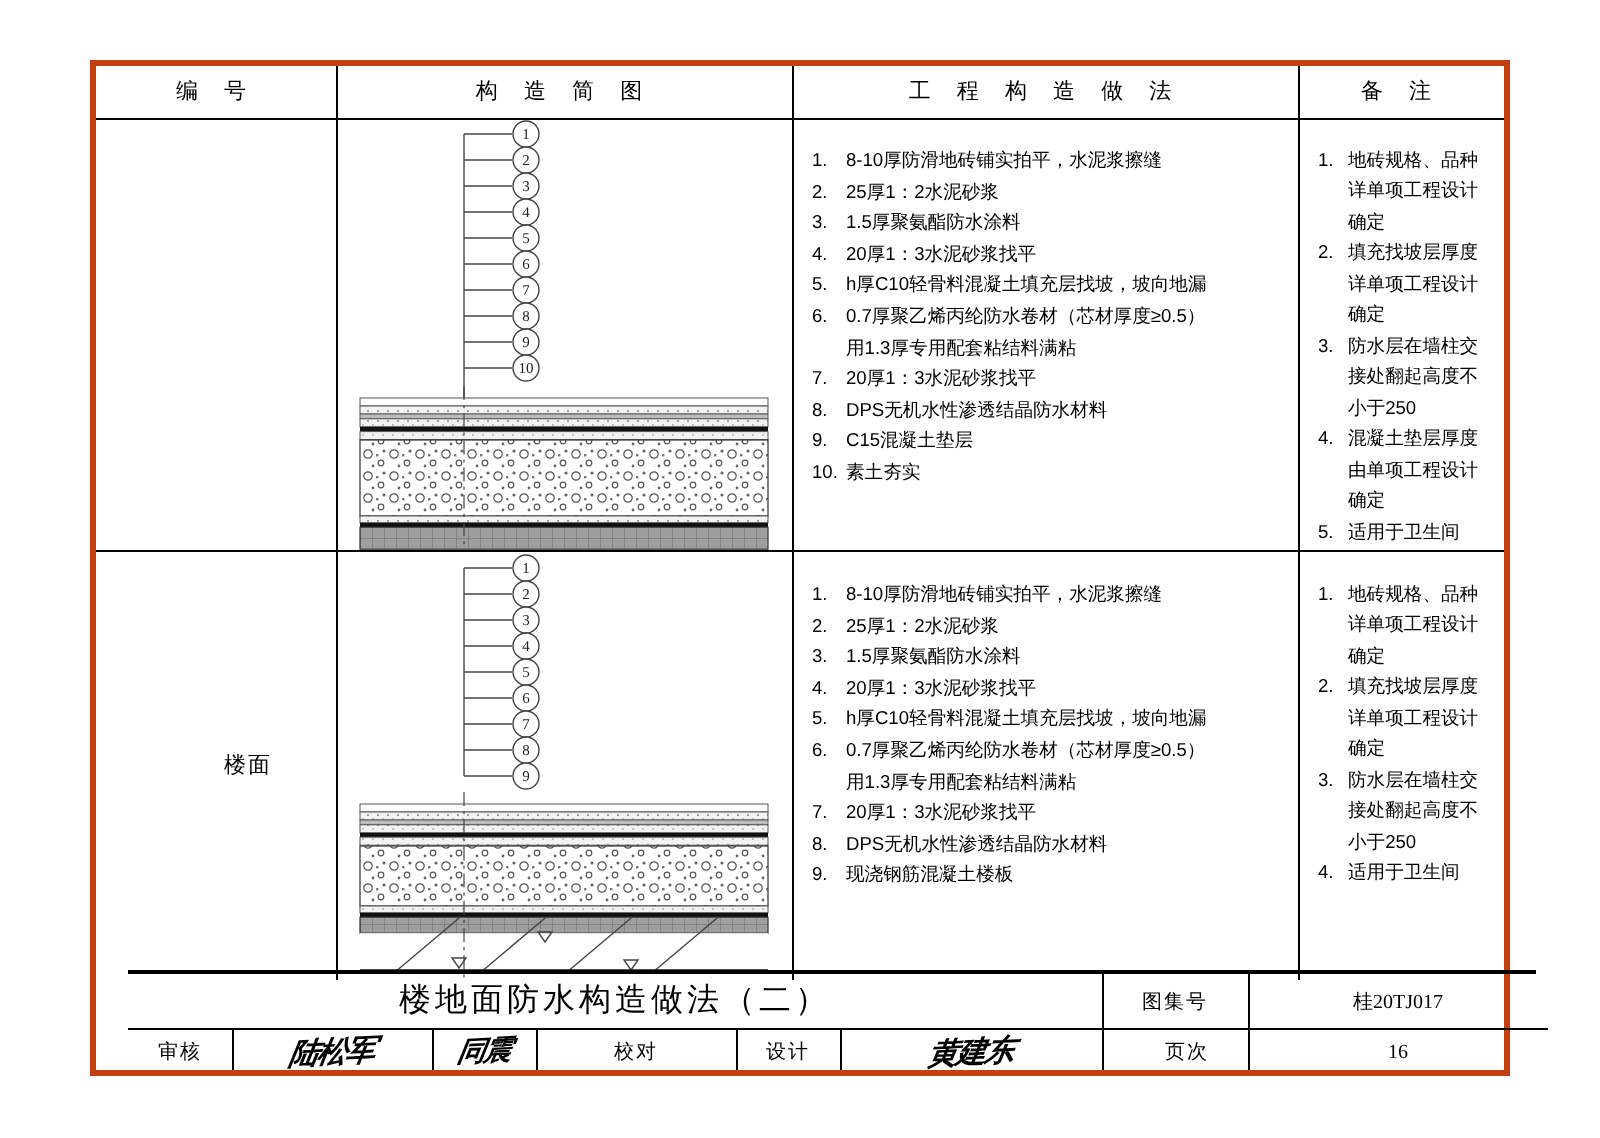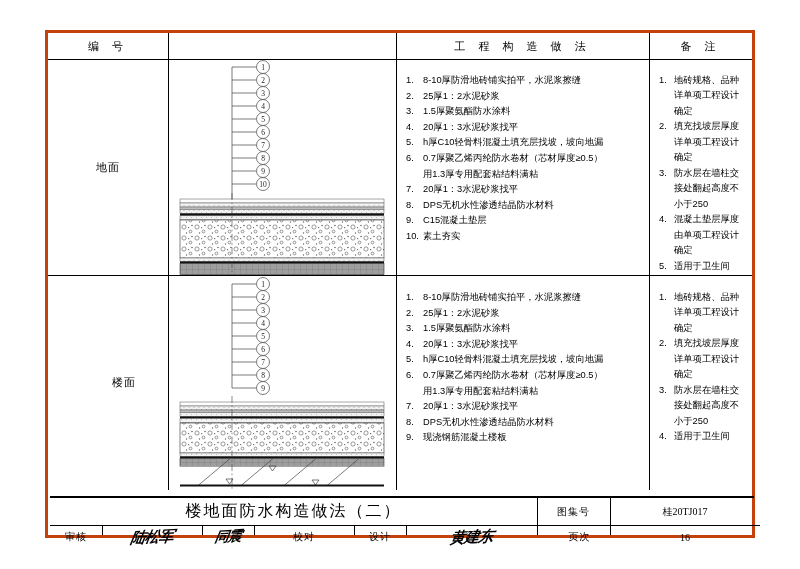--- a/index.html
+++ b/index.html
@@ -27,49 +27,49 @@
   .remark{font-size:9.3px;line-height:15.4px;padding:14px 6px 0 10px;}
   .remark .li{display:flex;margin-bottom:0.2px;}
   .remark .num{width:15px;flex:none;}
   .remark .txt{flex:1;}
 
   
   .diagram{position:absolute;overflow:hidden;}
   .diagram svg{display:block;}
 
   
-  .tb{position:absolute;left:2px;bottom:0;width:100%;height:39px;border-top:2px solid #000;box-sizing:border-box;}
+  .tb{position:absolute;left:16px;bottom:0;width:100%;height:50px;border-top:2px solid #000;box-sizing:border-box;}
   .tbline-v{position:absolute;top:0;bottom:0;width:1px;background:#000;}
   .tbline-h{position:absolute;height:1px;background:#000;}
   .tbcell{position:absolute;box-sizing:border-box;display:flex;align-items:center;justify-content:center;}
   .tbtitle{font-size:16px;letter-spacing:2px;}
   .tbsmall{font-size:10px;letter-spacing:1px;font-family:Liberation Mono, monospace;}
   .tbnum{font-size:10px;font-family:"Liberation Serif","DejaVu Serif",serif;}
   .sig{font-family:"Liberation Serif","DejaVu Serif",serif;font-size:15px;font-style:italic;font-weight:bold;
        transform:skewX(-12deg) rotate(-3deg);letter-spacing:-1px;}
 </style>
 </head>
 <body>
 
 <div id="sheet">
 
   <div class="tbl">
 
     <div class="hdr" style="left:0;width:120px;">编 号</div>
+    <div class="hdr" style="left:120px;width:228px;">构 造 简 图</div>
     <div class="hdr" style="left:348px;width:253px;">工 程 构 造 做 法</div>
     <div class="hdr" style="left:601px;width:103px;">备 注</div>
 
     <div class="colline" style="left:120px;"></div>
     <div class="colline" style="left:348px;"></div>
     <div class="colline" style="left:601px;"></div>
 
     <div class="rowline" style="top:26px;"></div>
     <div class="rowline" style="top:242px;"></div>
 
-    <div class="cell rowlabel" style="left:0;top:26px;width:120px;height:216px;">地面</div>
 
     <div class="cell diagram" style="left:120px;top:26px;width:228px;height:216px;">
       <svg width="228" height="216" viewBox="0 0 228 216">
         <defs>
           <pattern id="speck1" width="13" height="11" patternUnits="userSpaceOnUse">
             <rect width="13" height="11" fill="#ffffff"></rect>
             <circle cx="3" cy="3" r="2.1" fill="none" stroke="#555" stroke-width="0.6"></circle>
             <circle cx="9.5" cy="7.5" r="1.4" fill="none" stroke="#555" stroke-width="0.6"></circle>
             <circle cx="11" cy="1.5" r="0.8" fill="#666"></circle>
             <circle cx="5.5" cy="9" r="0.7" fill="#666"></circle>

